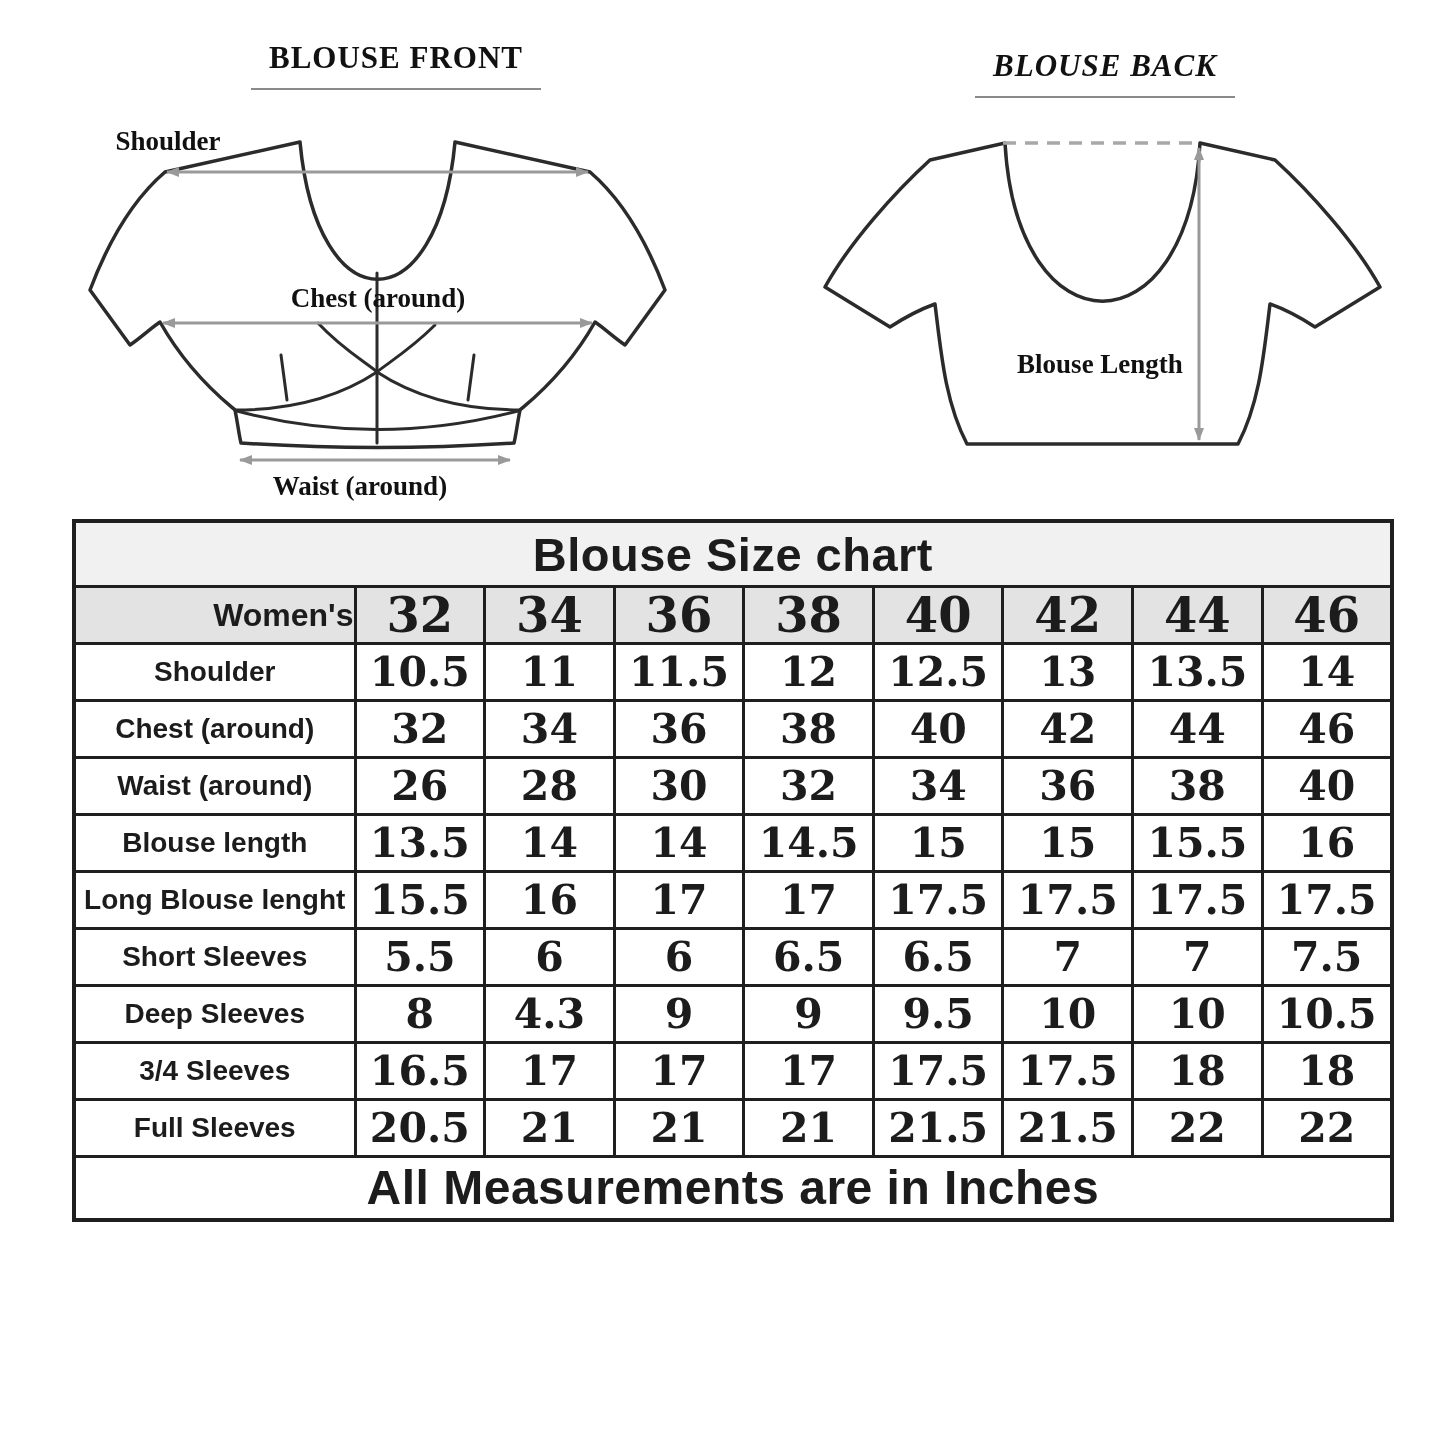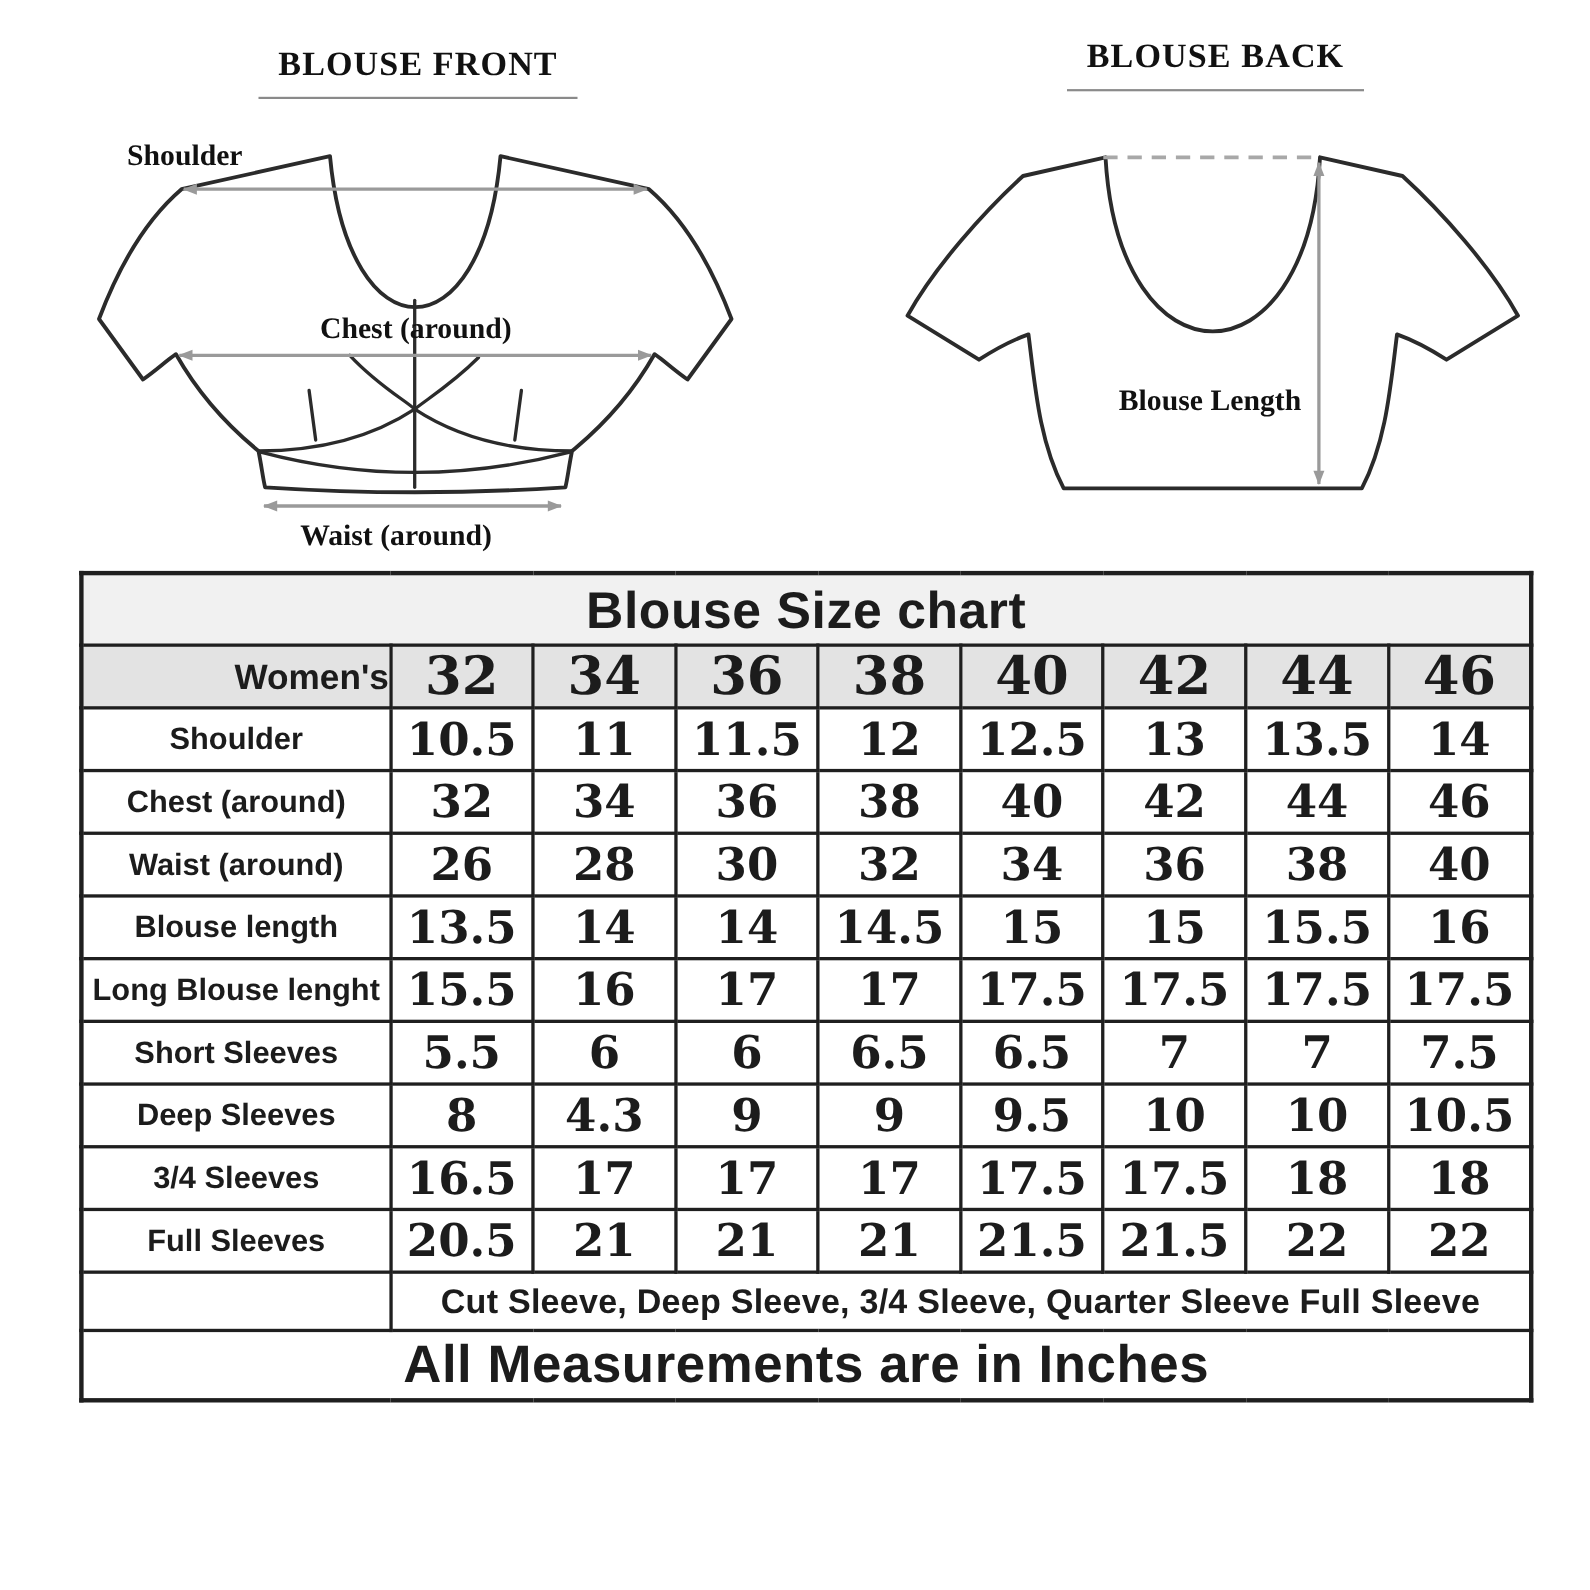--- a/index.html
+++ b/index.html
@@ -44,21 +44,21 @@
   tbody.rows .num{font-size:41px;}
   .note-row td{height:50px;background:#fff;}
   .note-row .note-cell{font-size:31px;font-weight:700;letter-spacing:.2px;}
   .footer-row td{height:60px;background:#fff;font-size:48px;font-weight:700;letter-spacing:.5px;}
 </style>
 </head>
 <body>
 
 <div class="page">
 
-  <div class="dg-title" style="left:75px;top:40px;width:610px;">
+  <div class="dg-title" style="left:91px;top:40px;width:610px;">
     <span class="underlined">BLOUSE FRONT</span>
   </div>
 
   <svg style="left:75px;top:110px;" width="615" height="372" viewBox="0 0 615 372">
     <defs>
       <marker id="gaF" markerWidth="18" markerHeight="14" refX="13" refY="6" orient="auto-start-reverse" markerUnits="userSpaceOnUse">
         <path d="M1,1 L14,6 L1,11 Z" fill="#9a9a9a"></path>
       </marker>
     </defs>
 
@@ -94,21 +94,21 @@
 
     <line class="garrow" x1="92" y1="62" x2="513" y2="62" marker-start="url(#gaF)" marker-end="url(#gaF)"></line>
     <line class="garrow" x1="88" y1="213" x2="517" y2="213" marker-start="url(#gaF)" marker-end="url(#gaF)"></line>
     <line class="garrow" x1="165" y1="350" x2="435" y2="350" marker-start="url(#gaF)" marker-end="url(#gaF)"></line>
   </svg>
 
   <div class="dg-label" style="left:98px;top:127px;width:140px;">Shoulder</div>
   <div class="dg-label" style="left:228px;top:284px;width:300px;">Chest (around)</div>
   <div class="dg-label" style="left:210px;top:472px;width:300px;">Waist (around)</div>
 
-  <div class="dg-title" style="left:795px;top:33px;width:620px;">
+  <div class="dg-title" style="left:795px;top:48px;width:620px;font-style:italic;">
     <span class="underlined">BLOUSE BACK</span>
   </div>
 
   <svg style="left:795px;top:112px;" width="620" height="352" viewBox="0 0 620 352">
     <defs>
       <marker id="gaB" markerWidth="18" markerHeight="14" refX="13" refY="6" orient="auto-start-reverse" markerUnits="userSpaceOnUse">
         <path d="M1,1 L14,6 L1,11 Z" fill="#9a9a9a"></path>
       </marker>
     </defs>
 
@@ -250,23 +250,19 @@
           <td class="num">21</td>
           <td class="num">21</td>
           <td class="num">21</td>
           <td class="num">21.5</td>
           <td class="num">21.5</td>
           <td class="num">22</td>
           <td class="num">22</td>
         </tr>
       </tbody>
     <tbody>
-      <tr class="note-row">
-        <td class="label-cell"></td>
-        <td colspan="8" class="note-cell">Cut Sleeve, Deep Sleeve, 3/4 Sleeve, Quarter Sleeve Full Sleeve</td>
-      </tr>
       <tr class="footer-row">
         <td colspan="9">All Measurements are in Inches</td>
       </tr>
     </tbody>
   </table>
 
 </div>
 
 </body></html>

